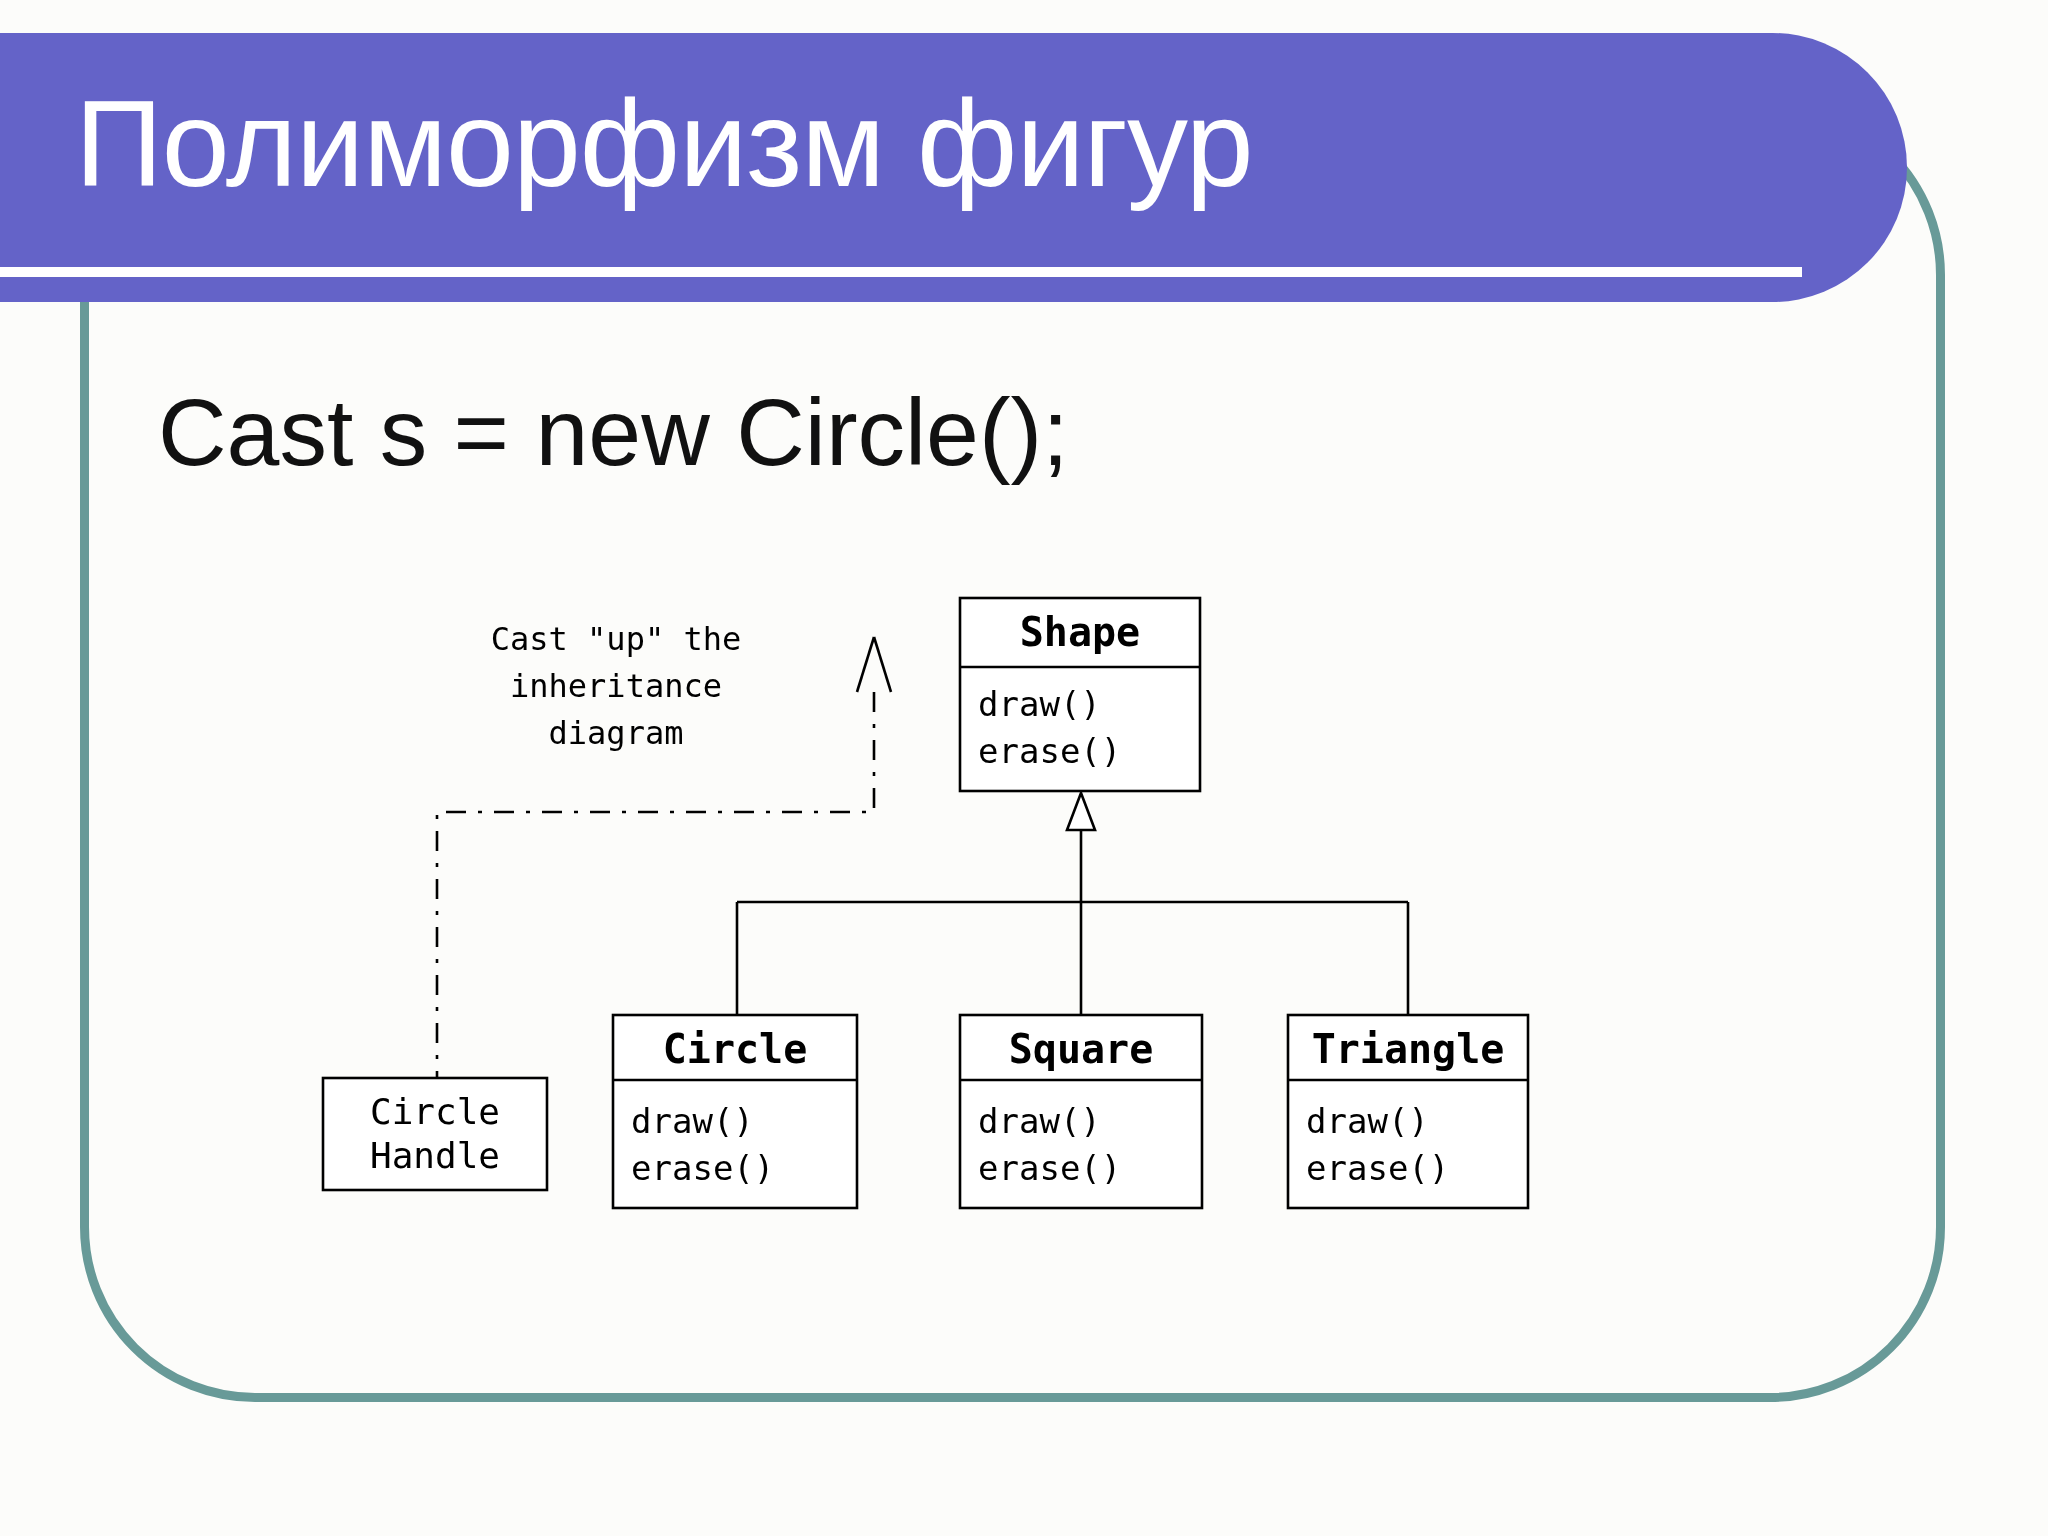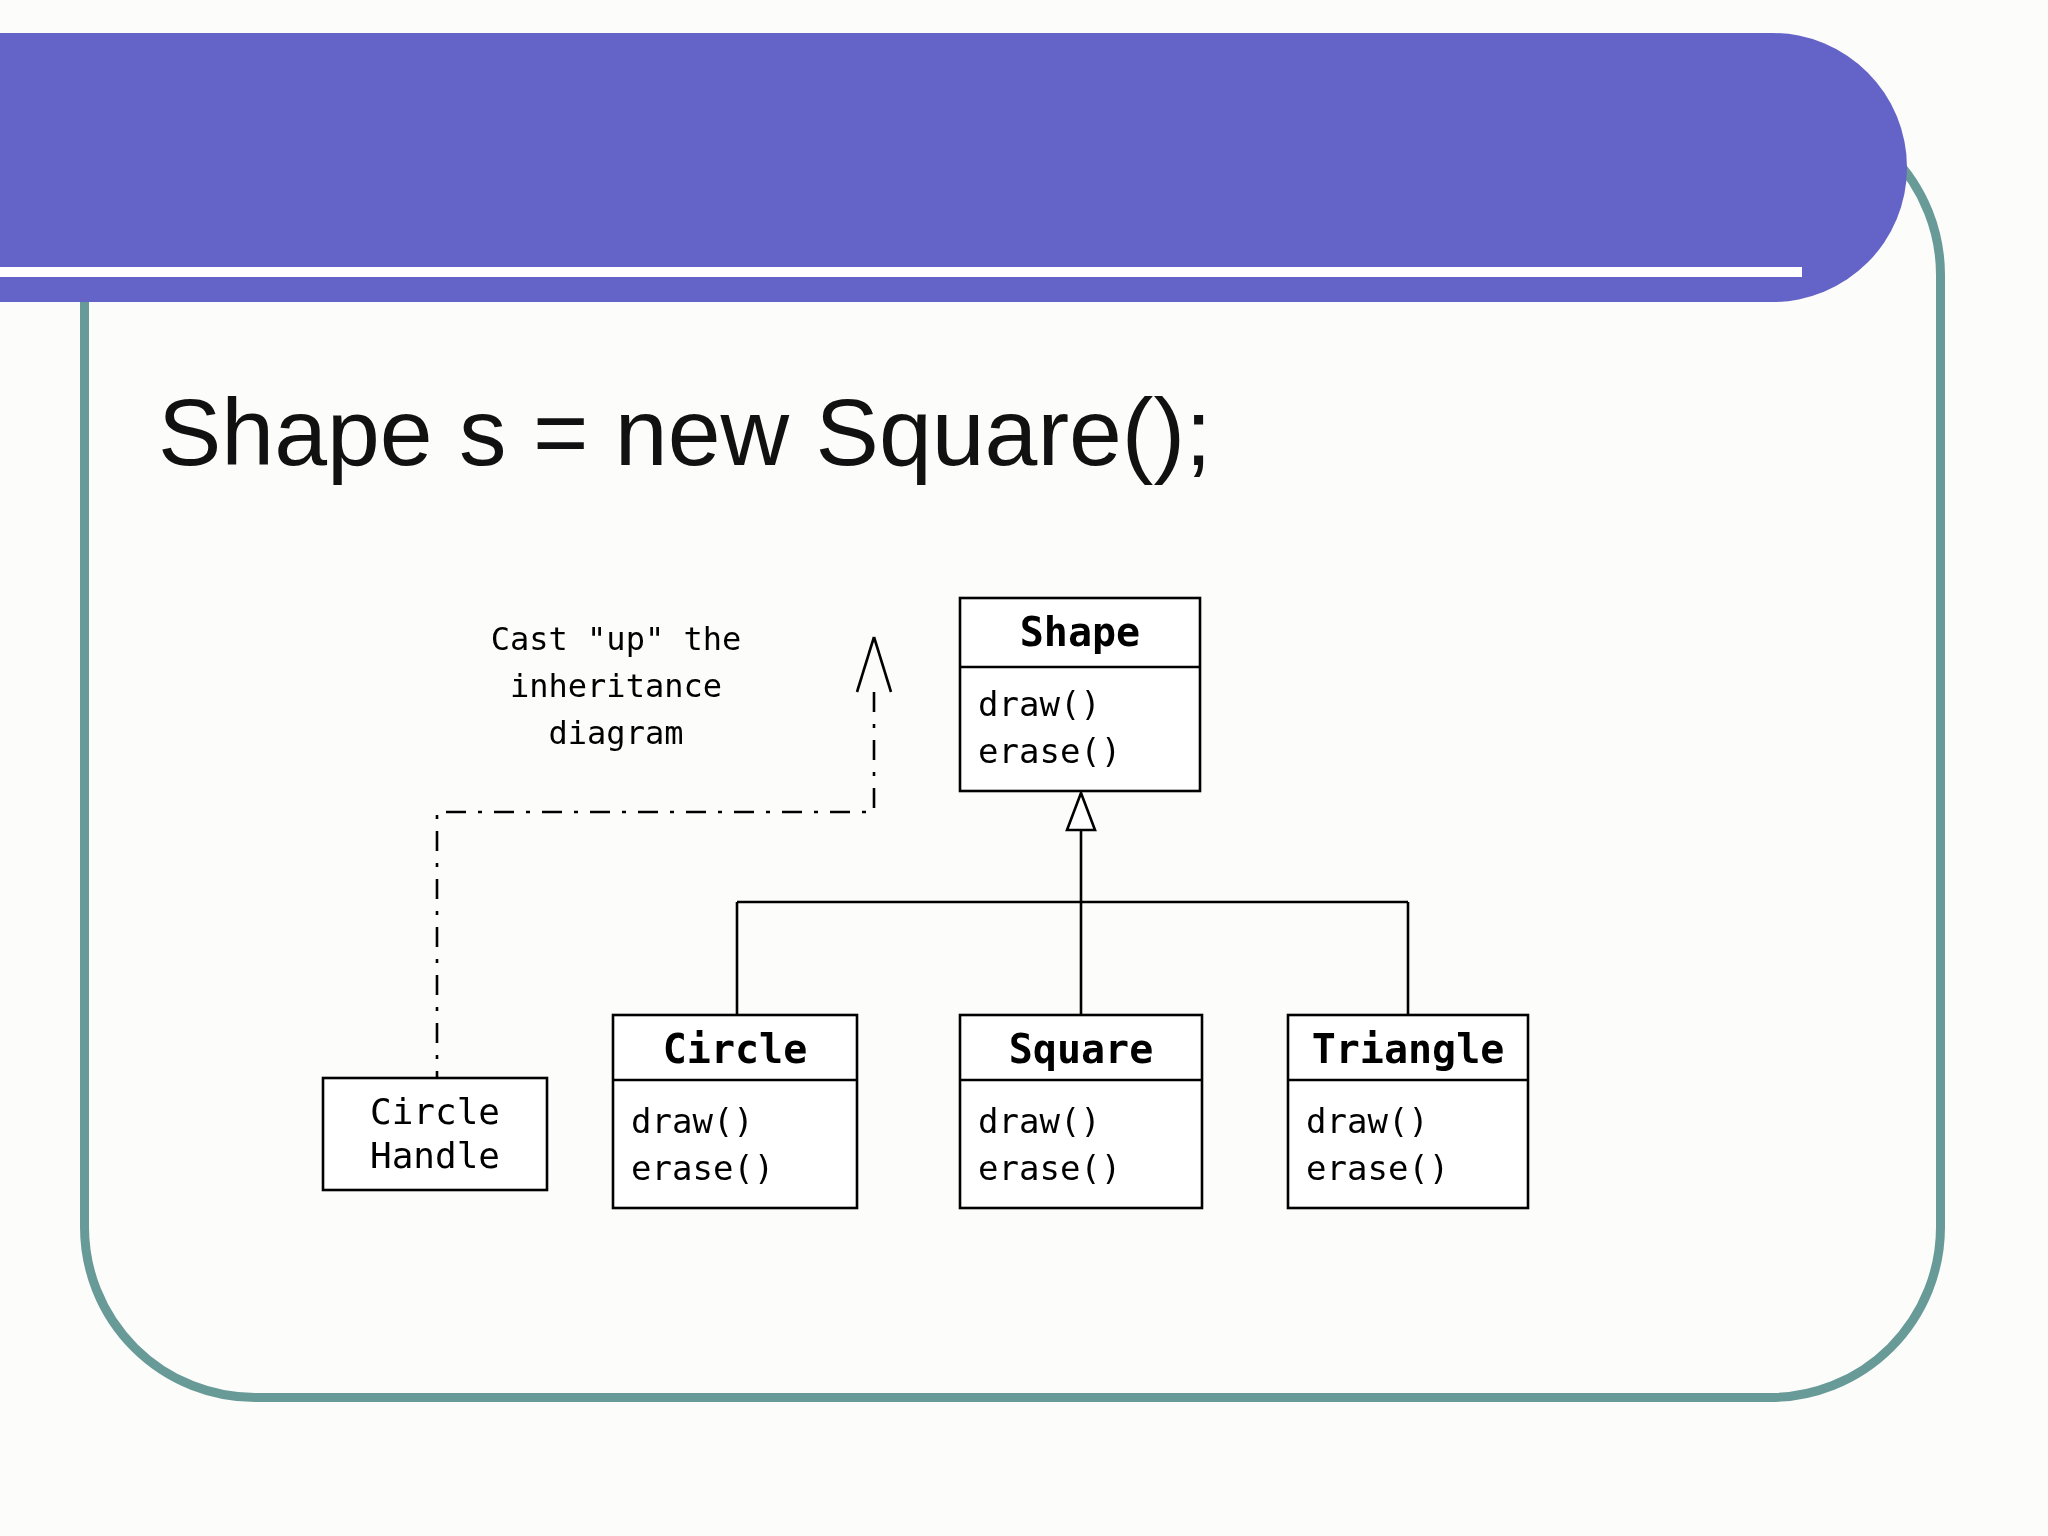--- a/index.html
+++ b/index.html
@@ -67,24 +67,25 @@
   svg .cast-txt{font-size:32px;text-anchor:middle;}
 </style>
 </head>
 <body>
 
 <div class="slide">
 
   <div class="frame"></div>
 
   <div class="banner">
+    <h1 class="slide-title">Полиморфизм фигур</h1>
     <div class="banner-underline"></div>
   </div>
 
-  <div class="code-line">Shape s = new Square();</div>
+  <div class="code-line">Cast s = new Circle();</div>
 
   <svg class="diagram" viewBox="0 0 2048 1536">
 
     <line class="ln" x1="1081" y1="830" x2="1081" y2="1015"></line>
     <line class="ln" x1="737" y1="902" x2="1408" y2="902"></line>
     <line class="ln" x1="737" y1="902" x2="737" y2="1015"></line>
     <line class="ln" x1="1408" y1="902" x2="1408" y2="1015"></line>
     <polygon class="box" points="1081,793 1067,830 1095,830"></polygon>
 
     <polyline class="dashdot" points="874,692 874,812 437,812 437,1078"></polyline>

